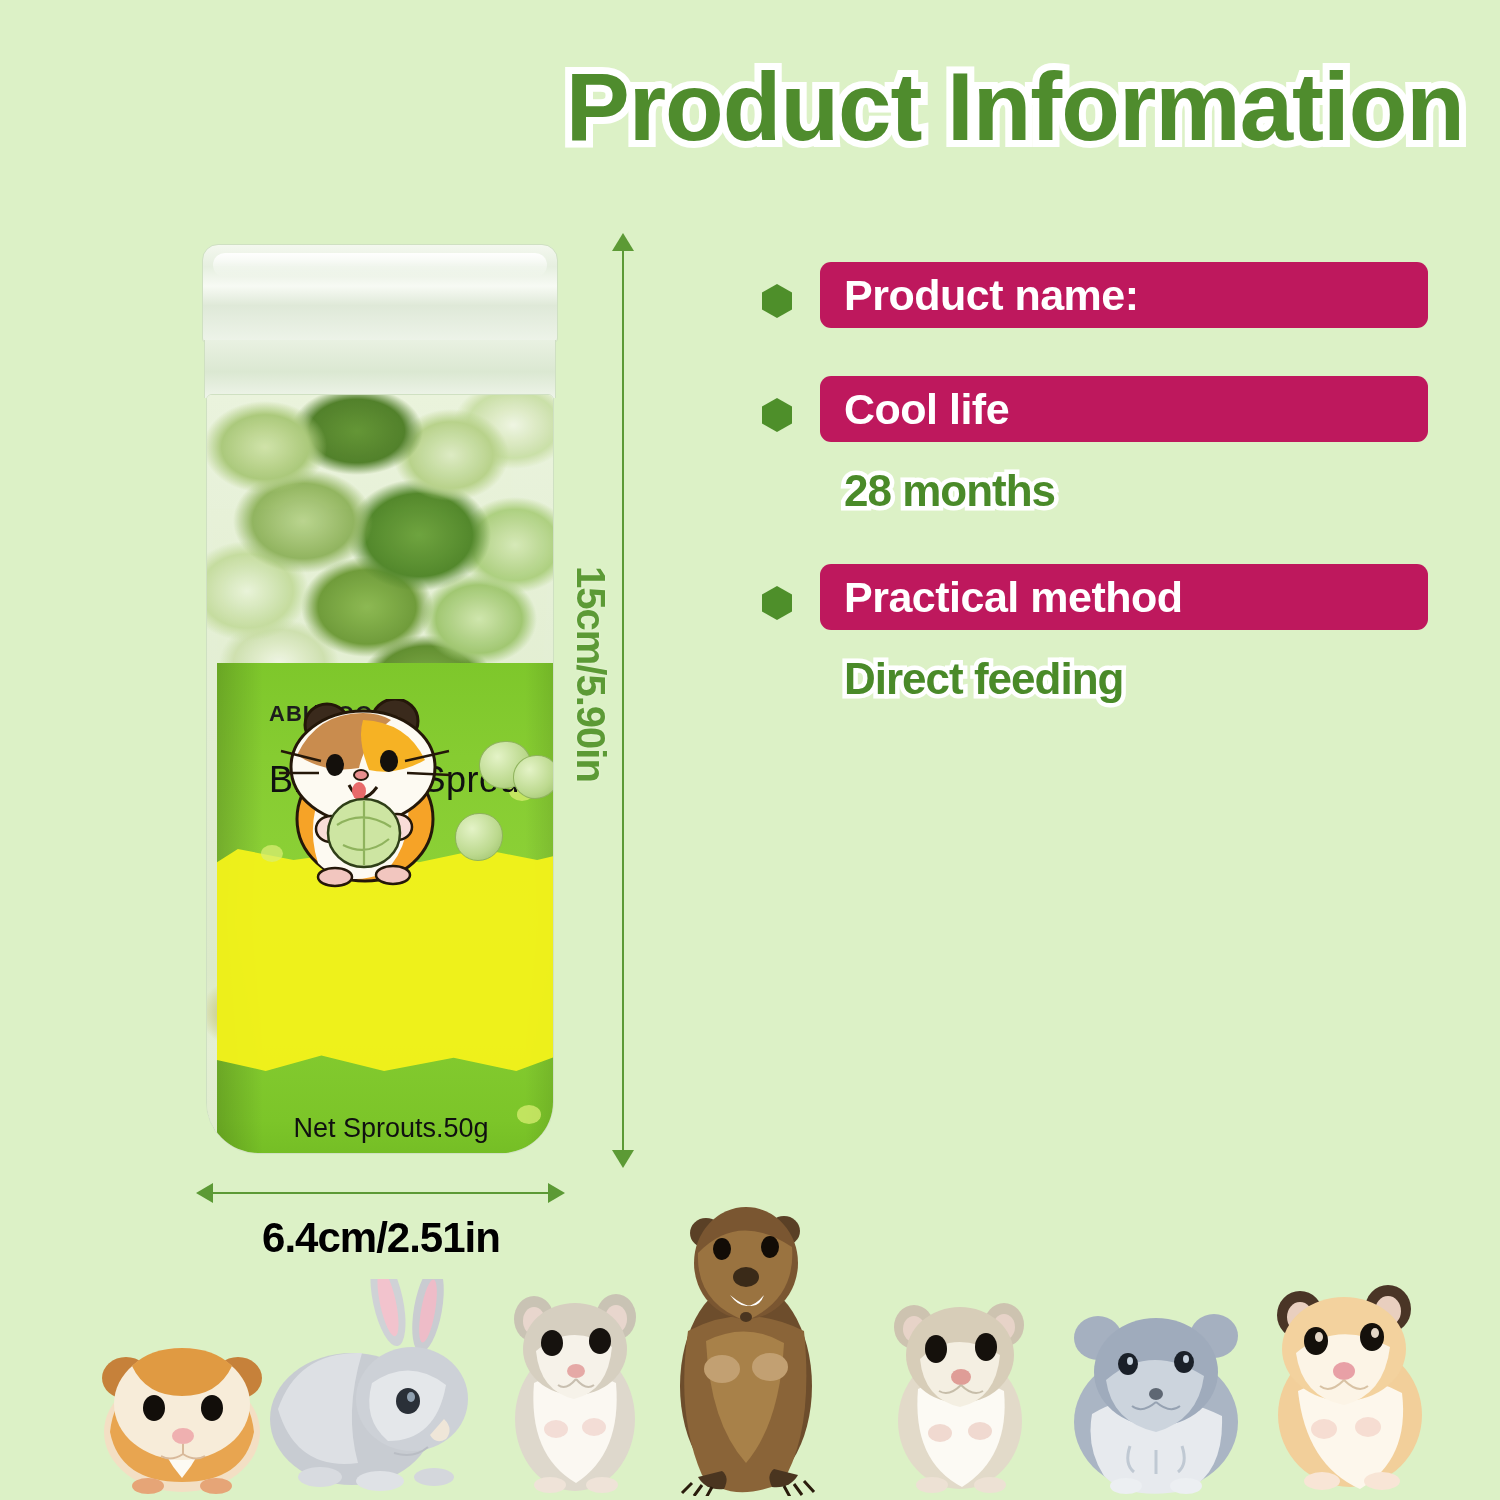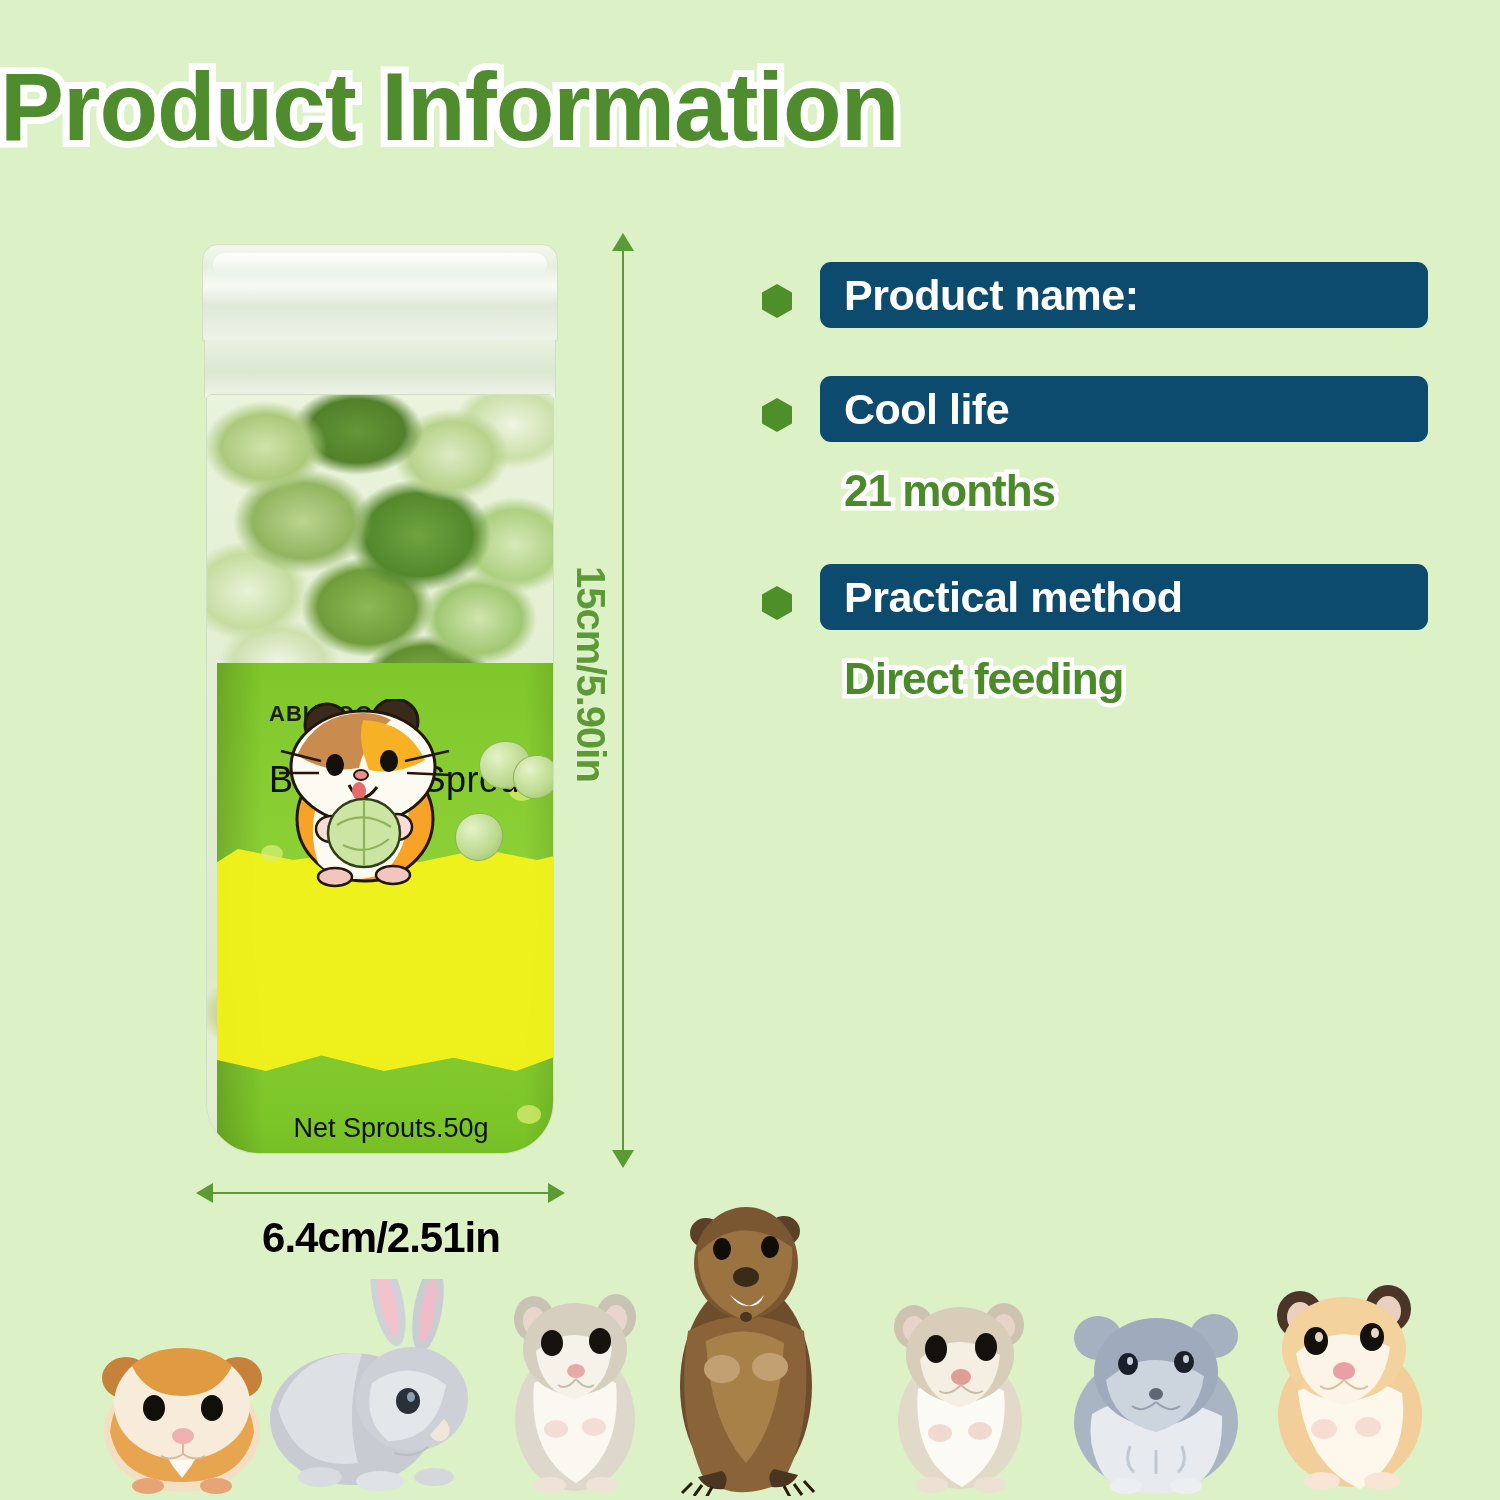--- a/index.html
+++ b/index.html
@@ -7,21 +7,21 @@
   body {
     background:#dcf1c6;
     font-family:"Liberation Sans", sans-serif;
     position:relative;
     overflow:hidden;
   }
 
   
   .title-wrap{
     position:absolute; top:52px; left:0; width:1464px;
-    text-align:left;
+    text-align:right;
   }
   .title{
     display:inline-block;
     font-size:96px;
     font-weight:bold;
     letter-spacing:-1px;
     color:#4f8c2d;
     -webkit-text-stroke:14px #ffffff;
     paint-order:stroke fill;
     text-shadow:0 0 2px #ffffff;
@@ -160,21 +160,21 @@
   
   .info{ position:absolute; left:762px; top:262px; width:680px; }
   .info-row{ position:relative; margin-bottom:48px; }
   .hex{
     position:absolute; left:0; top:22px; width:30px; height:34px;
     background:#4e8f2a;
     clip-path:polygon(50% 0,100% 25%,100% 75%,50% 100%,0 75%,0 25%);
   }
   .bar{
     margin-left:58px; width:608px; height:66px;
-    background:#0c4a6e; border-radius:11px;
+    background:#be185d; border-radius:11px;
     display:flex; align-items:center;
     padding-left:24px;
   }
   .bar-text{
     font-size:43px; font-weight:bold; color:#ffffff; letter-spacing:-.5px;
     white-space:nowrap;
   }
   .value{
     margin-left:82px; margin-top:24px;
     font-size:44px; font-weight:bold; color:#4a8a29; letter-spacing:-1px;
@@ -277,21 +277,21 @@
       <span class="bar-text">Product name:</span>
     </div>
   </div>
 
 
   <div class="info-row">
     <div class="hex"></div>
     <div class="bar">
       <span class="bar-text">Cool life</span>
     </div>
-    <div class="value">21 months</div>
+    <div class="value">28 months</div>
   </div>
 
   <div class="info-row">
     <div class="hex"></div>
     <div class="bar">
       <span class="bar-text">Practical method</span>
     </div>
     <div class="value">Direct feeding</div>
   </div>
 

